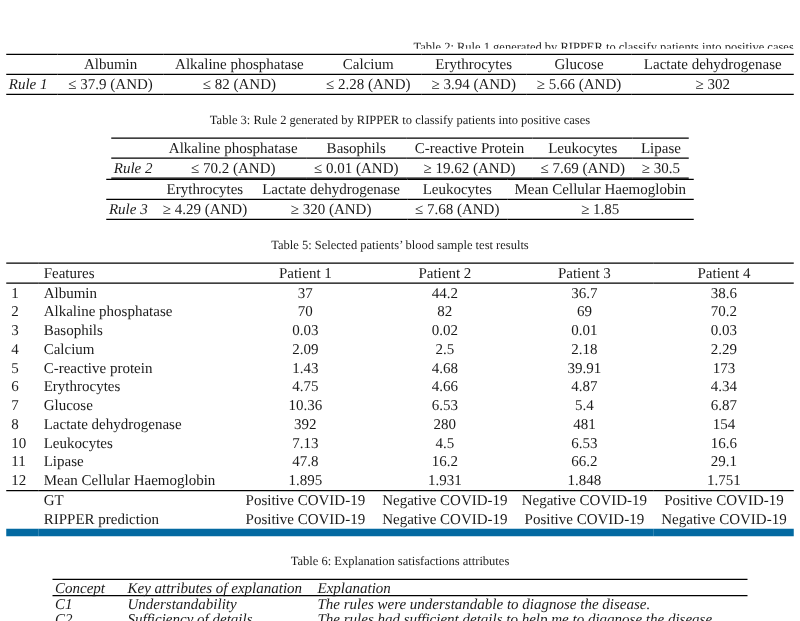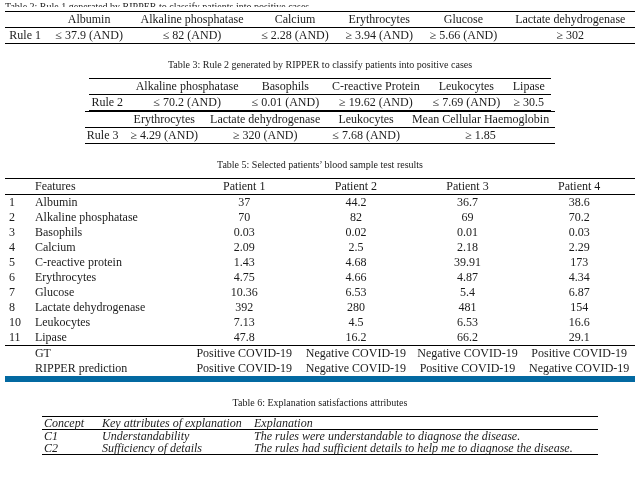--- a/index.html
+++ b/index.html
@@ -6,40 +6,40 @@
   html,body { background:#ffffff; }
   body {
     width:640px; height:497px; overflow:hidden;
     font-family:"Liberation Serif","DejaVu Serif",serif;
     color:#1b1b1b;
   }
   .page { padding:0 5px; }
 
   
   .clipped-caption {
-    height:7px; overflow:hidden; text-align:left; font-size:10px; line-height:13px;
+    height:7px; overflow:hidden; text-align:right; font-size:10px; line-height:13px;margin-top:32px;
   }
   .clipped-caption span { display:inline-block; margin-top:-7px; }
 
   .caption {
     font-size:10px; text-align:center; margin:15px 0 7px; line-height:12px;
   }
 
   table { border-collapse:collapse; font-size:12px; color:#1b1b1b; }
   th { font-weight:normal; }
 
   
   thead tr { border-top:1px solid #000; border-bottom:1px solid #000; }
 
   
   .rule-table { border-bottom:1px solid #000; margin-top:4px; }
   .rule-table th, .rule-table td {
     padding:1px 6px; text-align:center; line-height:13px; white-space:nowrap;
   }
-  .rule-table th.label, .rule-table td.label { text-align:right; padding-left:2px; }
+  .rule-table th.label, .rule-table td.label { text-align:left; padding-left:2px;font-style:italic; }
   .rule-table.full { width:100%; }
   #rule2-table { width:462px; margin:0 auto; }
   #rule3-table { width:452px; margin:0 auto; }
 
   
   #patients-table { width:100%; border-bottom:6px solid #0369a1; }
   #patients-table th, #patients-table td { padding:1px 4px; line-height:13px; }
   #patients-table .num  { text-align:left; width:26px; }
   #patients-table .left { text-align:left; width:158px; }
   #patients-table .val  { text-align:center; width:112px; }
@@ -221,20 +221,28 @@
           <td class="val">16.6</td>
         </tr>
         <tr>
           <td class="num">11</td>
           <td class="left">Lipase</td>
           <td class="val">47.8</td>
           <td class="val">16.2</td>
           <td class="val">66.2</td>
           <td class="val">29.1</td>
         </tr>
+        <tr>
+          <td class="num">12</td>
+          <td class="left">Mean Cellular Haemoglobin</td>
+          <td class="val">1.895</td>
+          <td class="val">1.931</td>
+          <td class="val">1.848</td>
+          <td class="val">1.751</td>
+        </tr>
       </tbody>
     <tbody id="patients-footer">
         <tr>
           <td class="num"></td>
           <td class="left">GT</td>
           <td class="val">Positive COVID-19</td>
           <td class="val">Negative COVID-19</td>
           <td class="val">Negative COVID-19</td>
           <td class="val">Positive COVID-19</td>
         </tr>

